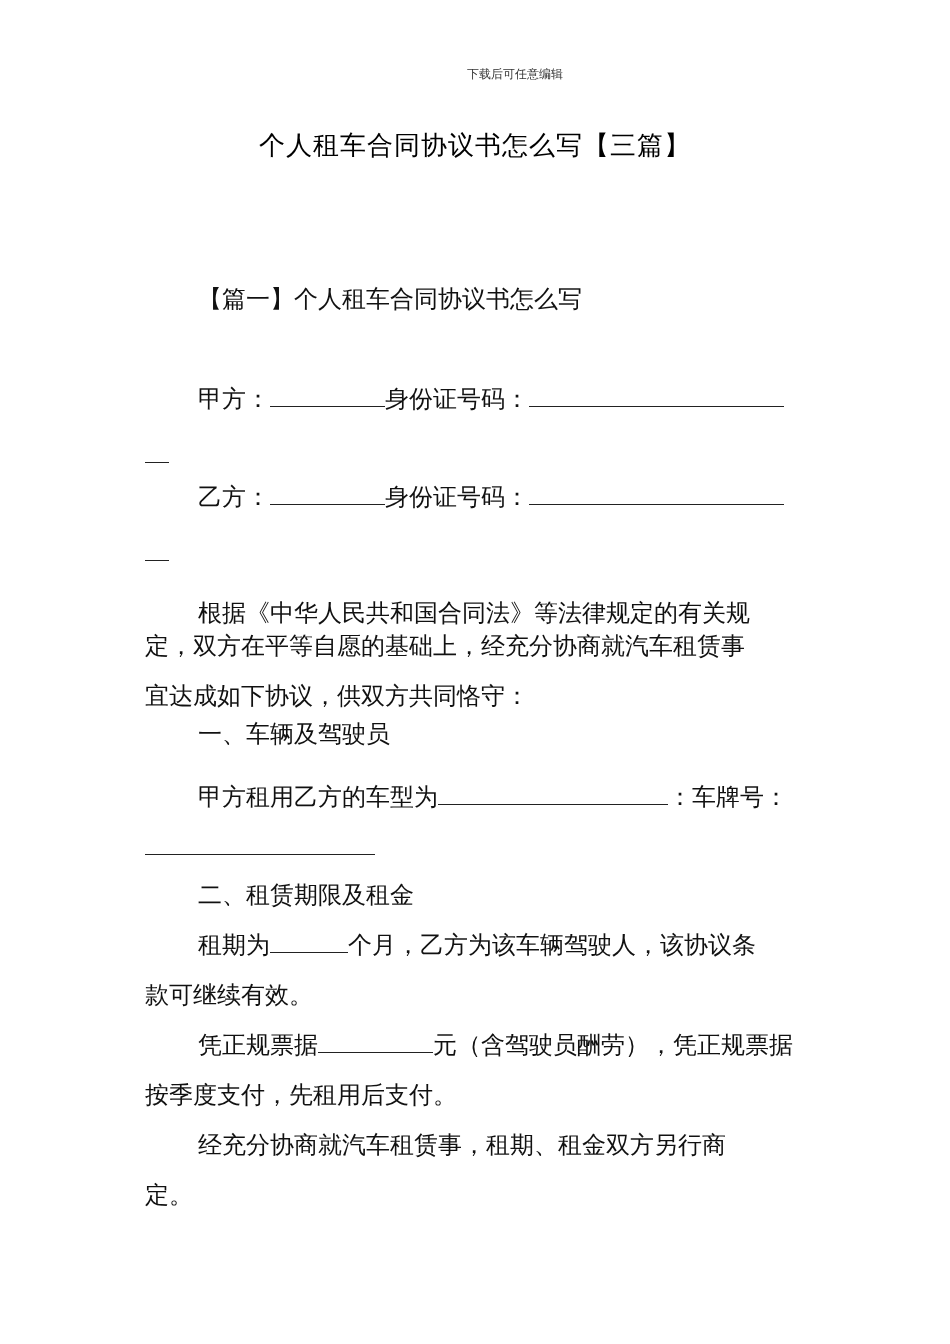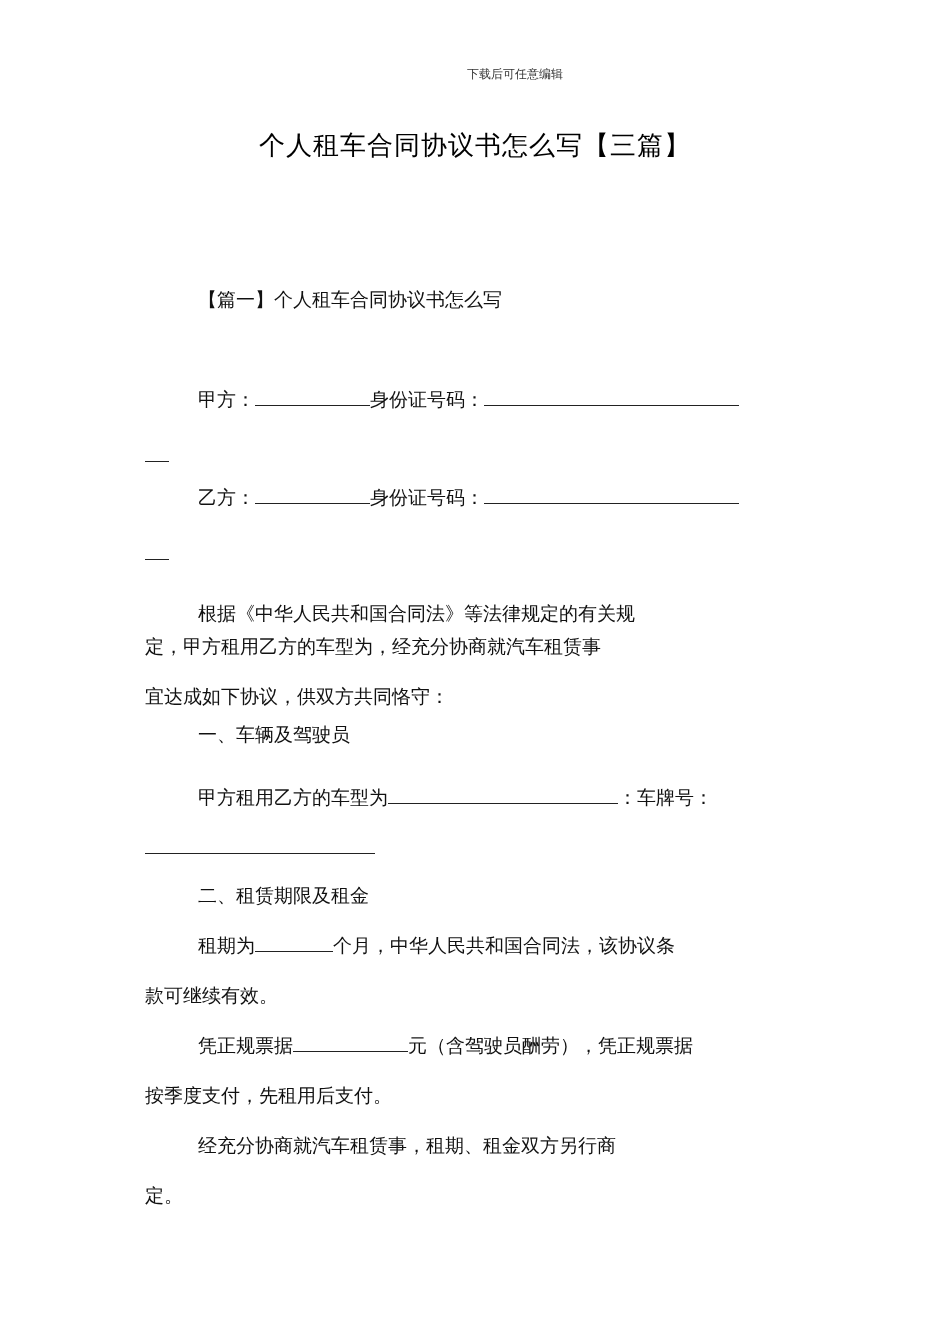--- a/index.html
+++ b/index.html
@@ -3,47 +3,47 @@
 <meta charset="utf-8">
 <style>
   html, body { margin: 0; padding: 0; background: #ffffff; }
   body { width: 950px; height: 1344px; position: relative; overflow: hidden;
          font-family: "DejaVu Serif", "Liberation Serif", serif; color: #111; }
   .header-note { position: absolute; top: 66px; left: 0; width: 950px; text-align: center;
                  font-size: 12px; color: #333; margin-left: 40px; }
   .doc-title { position: absolute; top: 128px; left: 0; width: 950px; text-align: center;
                font-family: "DejaVu Sans", "Liberation Sans", sans-serif; font-size: 26px;
                font-weight: normal; letter-spacing: 1px; margin: 0; color: #000; }
-  .line { position: absolute; left: 145px; font-size: 19px; line-height: 30px; white-space: pre; }
+  .line { position: absolute; left: 145px; font-size: 24px; line-height: 30px; white-space: pre; }
   .ind { left: 198px; }
   .blank { display: inline-block; border-bottom: 1px solid #222; height: 20px; vertical-align: baseline; }
 </style>
 </head>
 <body>
 
 <div class="header-note">下载后可任意编辑</div>
 <h1 class="doc-title">个人租车合同协议书怎么写【三篇】</h1>
 
 <div class="line ind" style="top:284px;">【篇一】个人租车合同协议书怎么写</div>
 
 <div class="line ind" style="top:384px;"><span>甲方：</span><span class="blank" style="width:115px;"></span><span>身份证号码：</span><span class="blank" style="width:255px;"></span></div>
 <div class="line" style="top:440px;"><span class="blank" style="width:24px;"></span></div>
 
 <div class="line ind" style="top:482px;"><span>乙方：</span><span class="blank" style="width:115px;"></span><span>身份证号码：</span><span class="blank" style="width:255px;"></span></div>
 <div class="line" style="top:538px;"><span class="blank" style="width:24px;"></span></div>
 
 <div class="line ind" style="top:598px;">根据《中华人民共和国合同法》等法律规定的有关规</div>
-<div class="line" style="top:631px;">定，甲方租用乙方的车型为，经充分协商就汽车租赁事</div>
+<div class="line" style="top:631px;">定，双方在平等自愿的基础上，经充分协商就汽车租赁事</div>
 <div class="line" style="top:681px;">宜达成如下协议，供双方共同恪守：</div>
 
 <div class="line ind" style="top:719px;">一、车辆及驾驶员</div>
 <div class="line ind" style="top:782px;"><span>甲方租用乙方的车型为</span><span class="blank" style="width:230px;"></span><span>：车牌号：</span></div>
 <div class="line" style="top:832px;"><span class="blank" style="width:230px;"></span></div>
 
 <div class="line ind" style="top:880px;">二、租赁期限及租金</div>
-<div class="line ind" style="top:930px;"><span>租期为</span><span class="blank" style="width:78px;"></span><span>个月，中华人民共和国合同法，该协议条</span></div>
+<div class="line ind" style="top:930px;"><span>租期为</span><span class="blank" style="width:78px;"></span><span>个月，乙方为该车辆驾驶人，该协议条</span></div>
 <div class="line" style="top:980px;">款可继续有效。</div>
 
 <div class="line ind" style="top:1030px;"><span>凭正规票据</span><span class="blank" style="width:115px;"></span><span>元（含驾驶员酬劳），凭正规票据</span></div>
 <div class="line" style="top:1080px;">按季度支付，先租用后支付。</div>
 
 <div class="line ind" style="top:1130px;">经充分协商就汽车租赁事，租期、租金双方另行商</div>
 <div class="line" style="top:1180px;">定。</div>
 
 </body></html>

